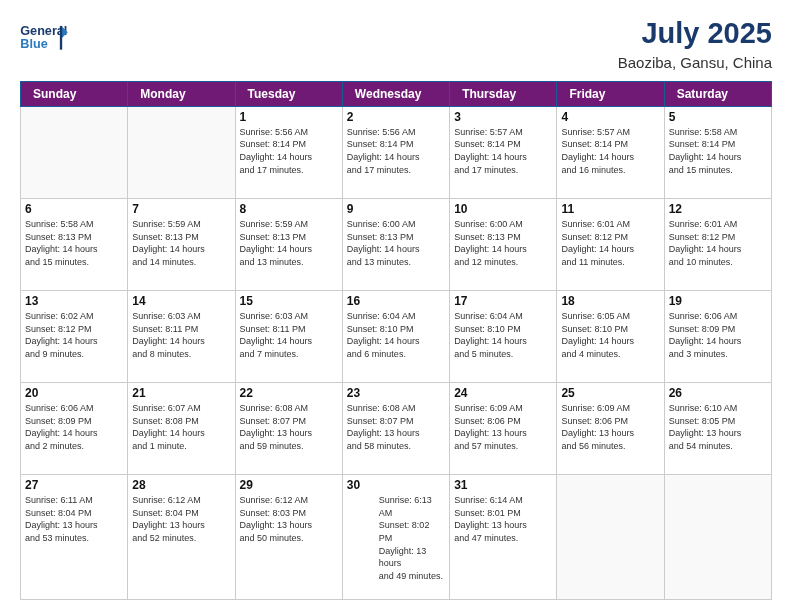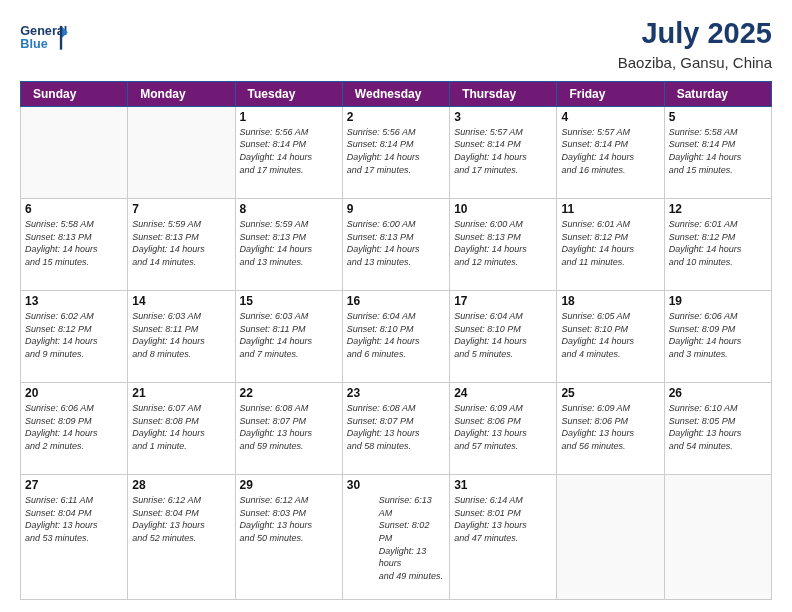--- a/index.html
+++ b/index.html
@@ -65,21 +65,20 @@
       font-size: 12px;
       font-weight: bold;
       color: #111;
       display: block;
       margin-bottom: 2px;
     }
     .day-info {
       font-size: 9px;
       color: #333;
       line-height: 1.4;
-      font-style: italic;
     }
     .empty { background: #f9f9f9; }
     .logo-wrap {
       display: flex;
       align-items: center;
       gap: 4px;
     }
     .logo-svg { width: 48px; height: 38px; }
   </style>
 </head>

